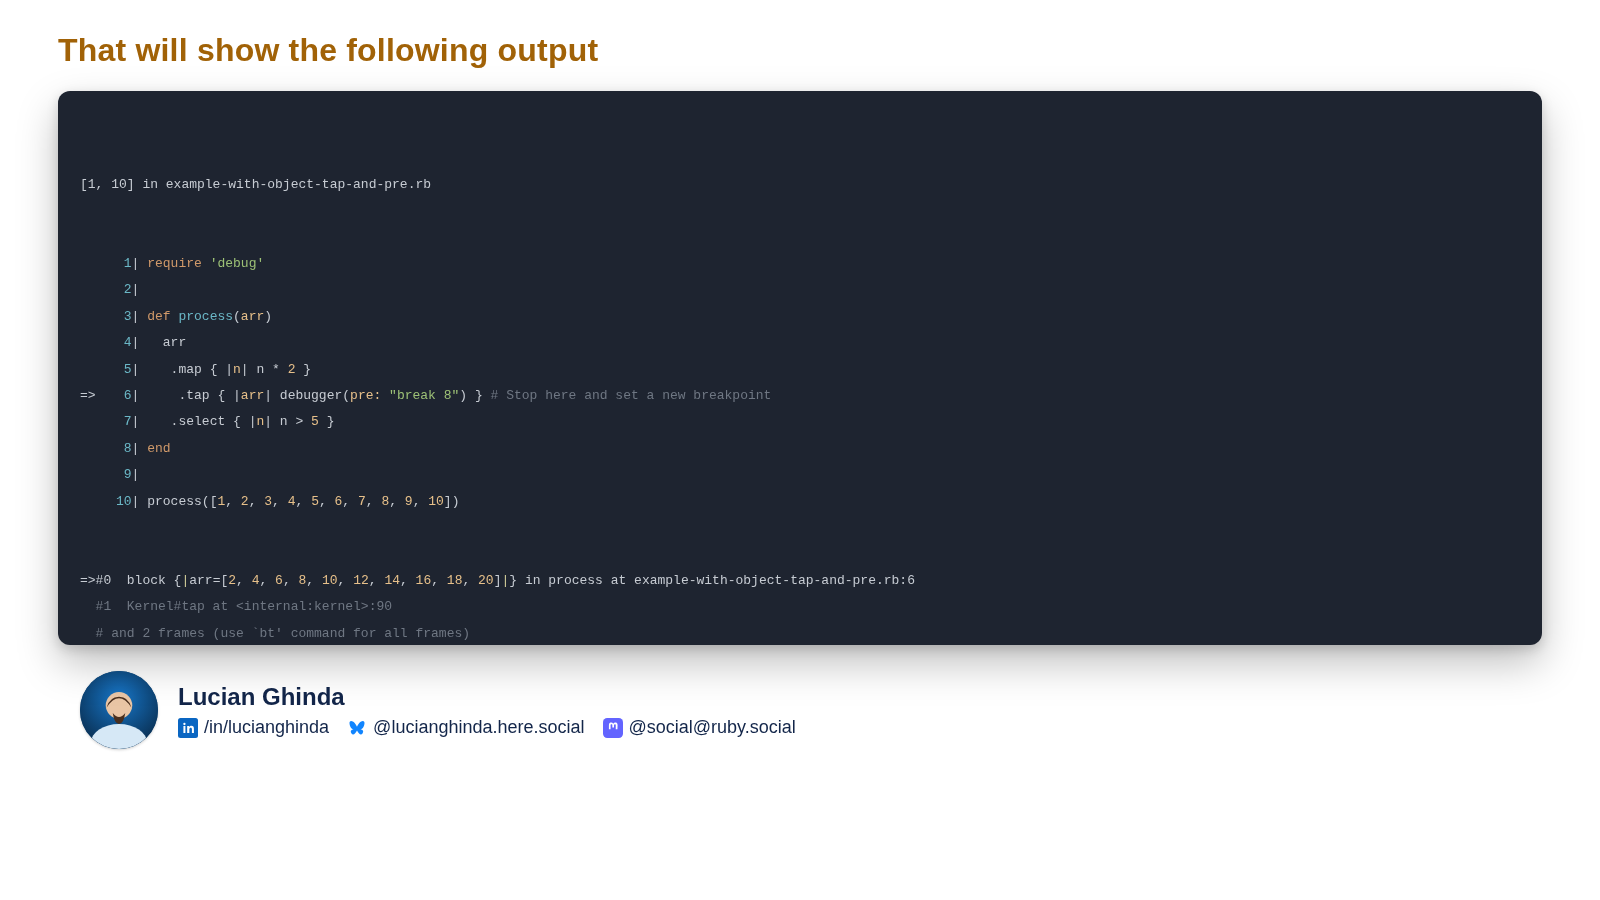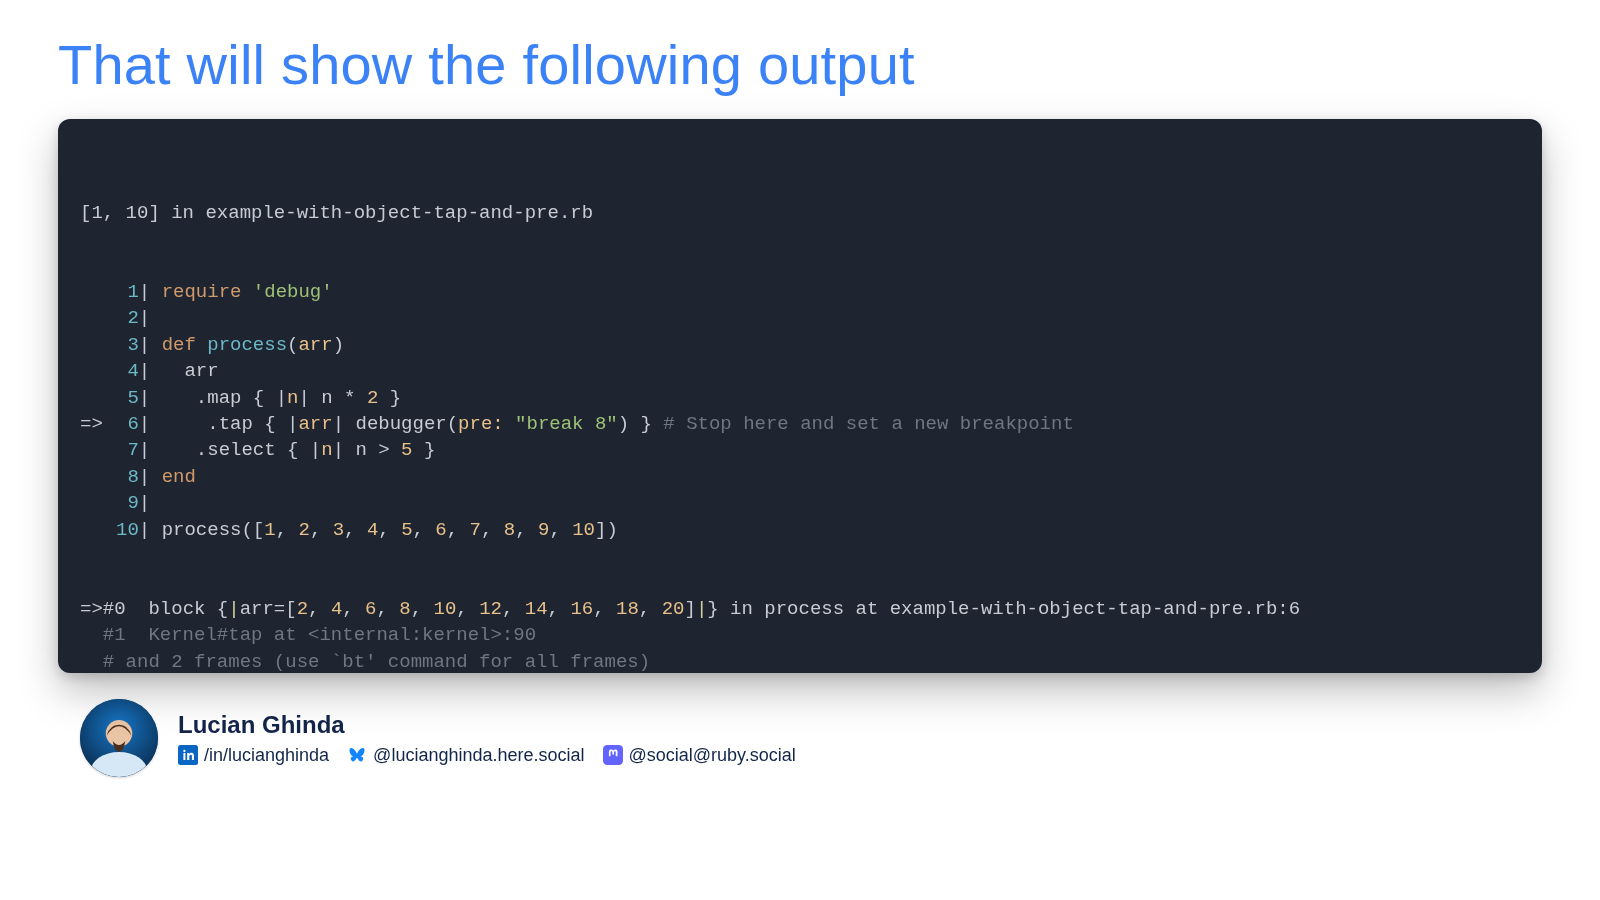--- a/index.html
+++ b/index.html
@@ -15,26 +15,26 @@
     --yellow-ln:#d6d19d;
     --hl-green:#16743f;
     --hl-fg:#b6e3c6;
     --footer-strong:#13264a;
     --footer-link:#13264a;
     --slide-shadow:0 18px 40px rgba(0,0,0,.25),0 4px 12px rgba(0,0,0,.15);
   }
   *{box-sizing:border-box}
   html,body{margin:0;padding:0;background:var(--bg);font-family:-apple-system,BlinkMacSystemFont,"Segoe UI",Helvetica,Arial,sans-serif;color:#111}
   .slide{width:1600px;height:900px;padding:28px 58px 20px 58px;position:relative}
-  .title{font-size:56px;font-weight:400;letter-spacing:.2px;margin:4px 0 22px 0;color:#3b82f6}
+  .title{font-size:32px;font-weight:700;letter-spacing:.2px;margin:4px 0 22px 0;color:#a16207}
   .code-block{
     background:var(--code-bg);border-radius:12px;box-shadow:var(--slide-shadow);
     height:554px;overflow:hidden;padding:28px 0 28px 0;position:relative;
     font-family:ui-monospace,Menlo,Consolas,"Liberation Mono",monospace;
-    font-size:19px;line-height:26.4px;color:var(--code-fg);white-space:pre;
+    font-size:13px;line-height:26.4px;color:var(--code-fg);white-space:pre;
   }
   .code-line{padding:0 22px}
   .ln{color:var(--cyan);display:inline-block;min-width:0}
   .gut{color:var(--code-fg);display:inline-block;width:36px;text-align:left}
   .arrow{color:var(--code-fg)}
   .kw{color:var(--orange)}
   .fn{color:var(--cyan)}
   .param{color:var(--lightorange)}
   .str{color:var(--green-str)}
   .num{color:var(--lightorange)}
@@ -43,21 +43,21 @@
   .footer{display:flex;align-items:center;gap:20px;margin-top:26px;padding-left:22px}
   .avatar{
     width:78px;height:78px;border-radius:50%;flex:0 0 78px;overflow:hidden;
     background:#0d4578;display:flex;align-items:flex-end;justify-content:center;
     box-shadow:0 1px 3px rgba(0,0,0,.2);
   }
   .avatar svg{width:100%;height:100%}
   .fcol{display:flex;flex-direction:column;gap:6px}
   .author{font-weight:700;font-size:24px;color:var(--footer-strong)}
   .socials{display:flex;align-items:center;gap:18px;font-size:18px;color:var(--footer-link)}
-  .soc{display:inline-flex;align-items:center;gap:6px}
+  .soc{display:inline-flex;align-items:flex-end;gap:6px}
   .ic{display:inline-flex;width:20px;height:20px;align-items:center;justify-content:center}
 </style>
 </head>
 <body>
 
 <div class="slide">
   <h1 class="title">That will show the following output</h1>
 
   <div class="code-block">
     <div class="code-line">[1, 10] in example-with-object-tap-and-pre.rb</div>

